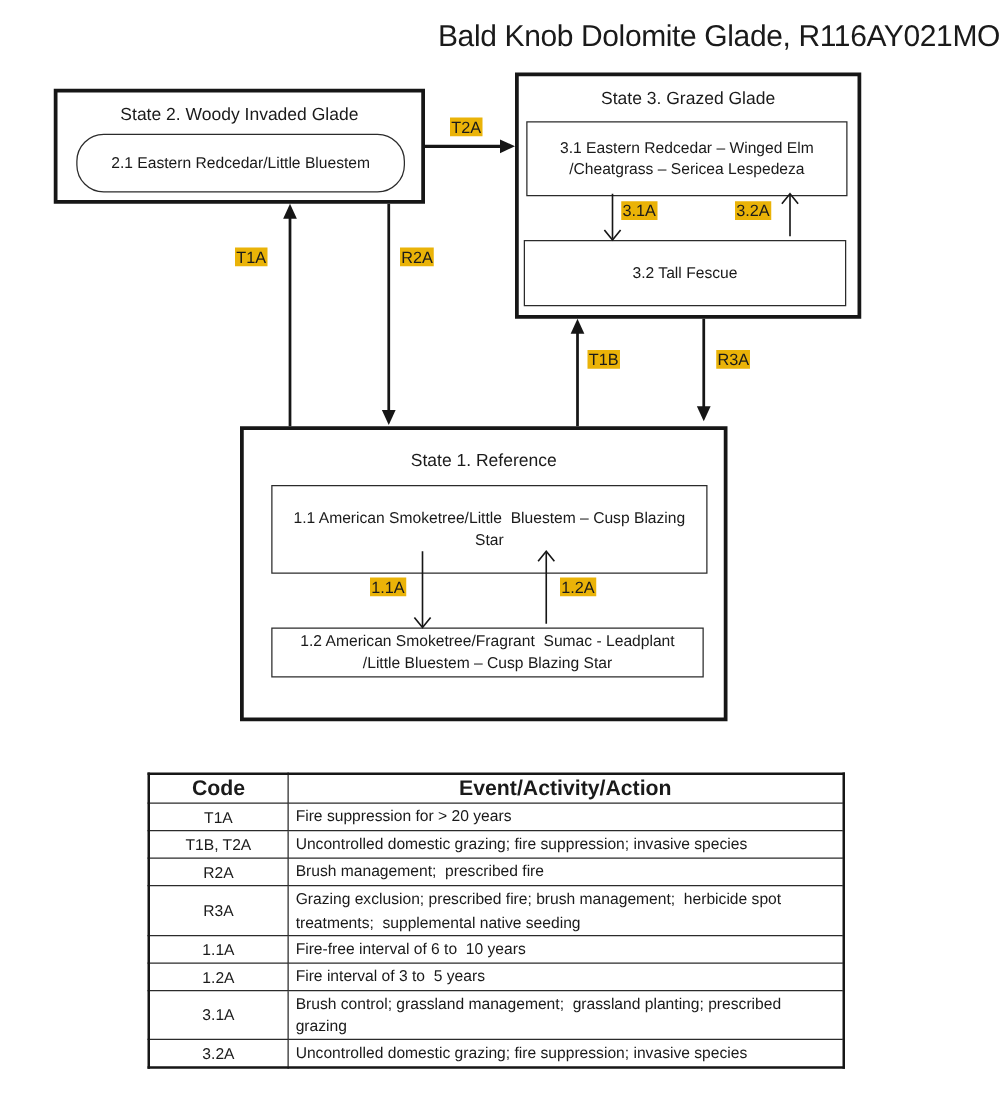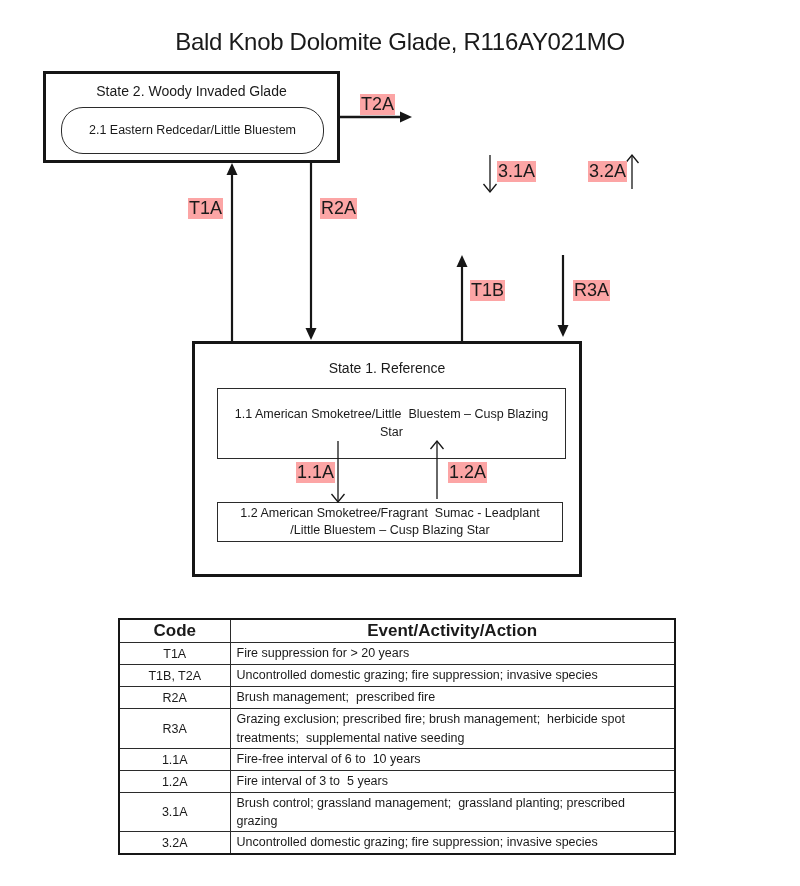--- a/index.html
+++ b/index.html
@@ -5,22 +5,22 @@
   html, body { margin: 0; padding: 0; }
   body {
     width: 800px; height: 886px;
     background: #ffffff;
     font-family: "Liberation Sans", sans-serif;
     color: #1a1a1a;
     position: relative;
     overflow: hidden;
   }
   .page-title {
-    position: absolute; left: 0; top: 28px; width: 100%;
-    text-align: center; font-size: 24px; letter-spacing: -0.3px;
+    position: absolute; left: 0; top: 16px; width: 100%;
+    text-align: right; font-size: 24px; letter-spacing: -0.3px;
   }
   #diagram { position: absolute; left: 0; top: 0; width: 800px; height: 600px; padding-left: 28px; }
   .state-box {
     position: absolute; border: 3px solid #161616; background: #ffffff;
     box-sizing: border-box;
   }
   .state-title {
     text-align: center; font-size: 14px; white-space: pre-wrap;
   }
   .community-box {
@@ -40,21 +40,21 @@
 
   #state1 { left: 192px; top: 341px; width: 390px; height: 236px; }
   #state1 .state-title { margin-top: 16px; }
   #c11 { left: 22px; top: 44px; width: 349px; height: 71px; }
   #c12 { left: 22px; top: 158px; width: 346px; height: 40px; }
 
   #arrow-layer { position: absolute; left: 0; top: 0; pointer-events: none; }
   #arrow-layer line, #arrow-layer polyline { stroke: #161616; }
   #arrow-layer polygon { fill: #161616; }
 
-  .arrow-label { position: absolute; font-size: 18px; background: #fca5a5; padding: 0 1px; }
+  .arrow-label { position: absolute; font-size: 13px; background: #eab308; padding: 0 1px; }
   #lbl-t2a { left: 360px; top: 94px; }
   #lbl-t1a { left: 188px; top: 198px; }
   #lbl-r2a { left: 320px; top: 198px; }
   #lbl-t1b { left: 470px; top: 280px; }
   #lbl-r3a { left: 573px; top: 280px; }
   #lbl-31a { left: 497px; top: 161px; }
   #lbl-32a { left: 588px; top: 161px; }
   #lbl-11a { left: 296px; top: 462px; }
   #lbl-12a { left: 448px; top: 462px; }
 
@@ -83,20 +83,26 @@
 
 <div class="page-title">Bald Knob Dolomite Glade, R116AY021MO</div>
 
 <div id="diagram">
 
   <div class="state-box" id="state2">
     <div class="state-title">State 2. Woody Invaded Glade</div>
     <div class="community-box" id="c21">2.1 Eastern Redcedar/Little Bluestem</div>
   </div>
 
+  <div class="state-box" id="state3">
+    <div class="state-title">State 3. Grazed Glade</div>
+    <div class="community-box" id="c31">3.1 Eastern Redcedar – Winged Elm
+/Cheatgrass – Sericea Lespedeza</div>
+    <div class="community-box" id="c32">3.2 Tall Fescue</div>
+  </div>
 
   <div class="state-box" id="state1">
     <div class="state-title">State 1. Reference</div>
     <div class="community-box" id="c11">1.1 American Smoketree/Little  Bluestem – Cusp Blazing
 Star</div>
     <div class="community-box" id="c12">1.2 American Smoketree/Fragrant  Sumac - Leadplant
 /Little Bluestem – Cusp Blazing Star</div>
   </div>
 
   <svg id="arrow-layer" width="800" height="600" viewBox="0 0 800 600">

